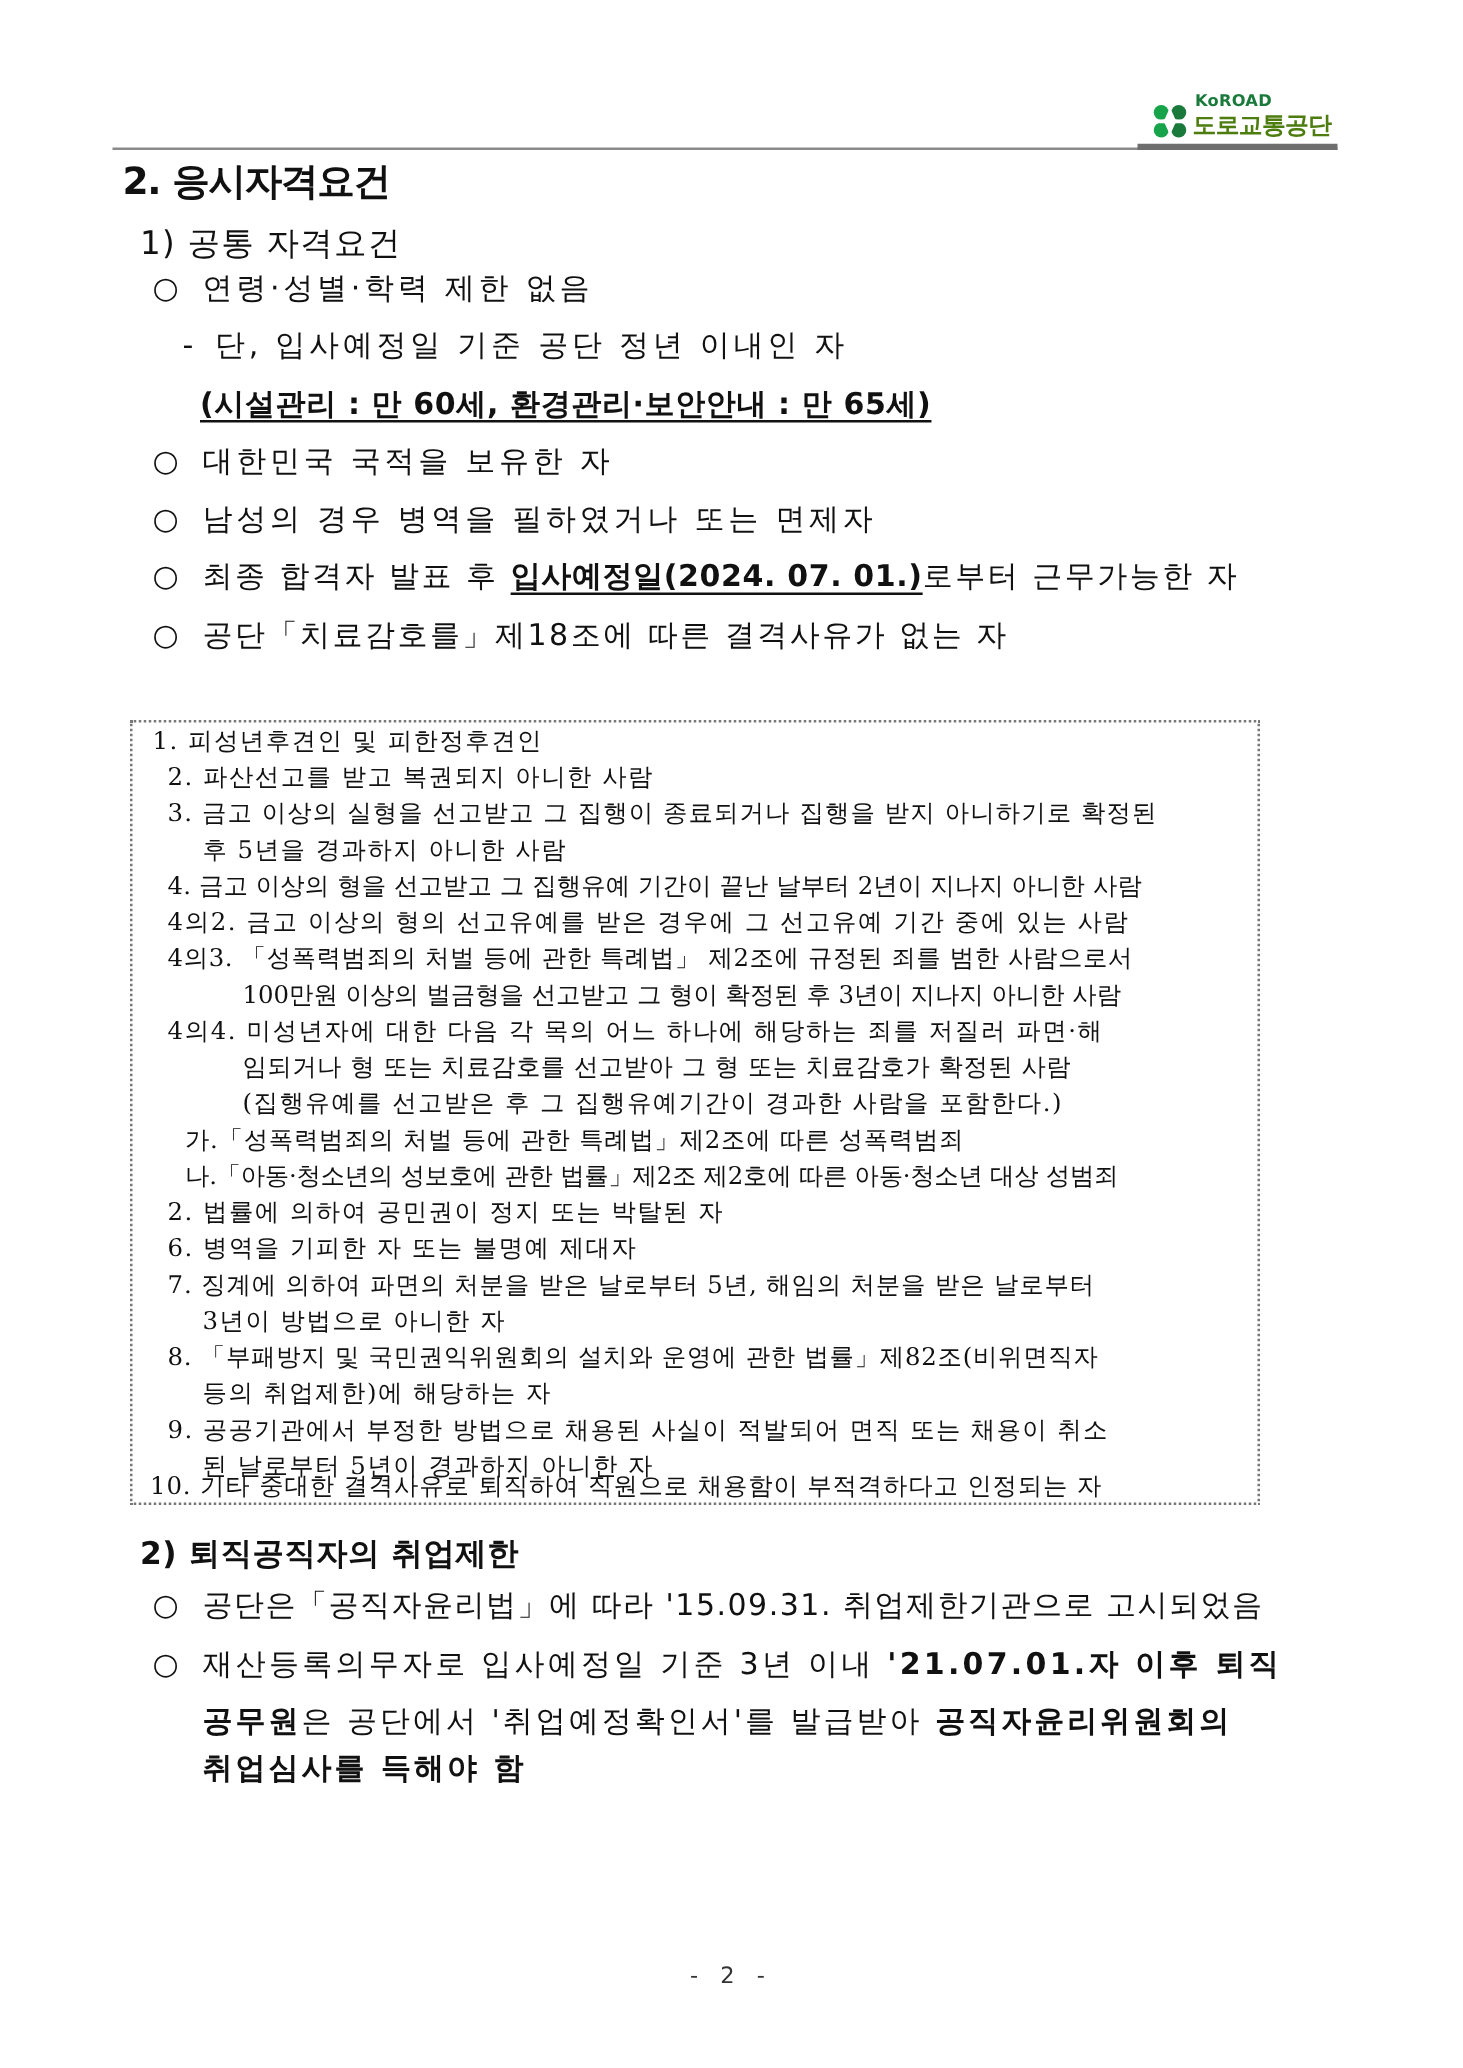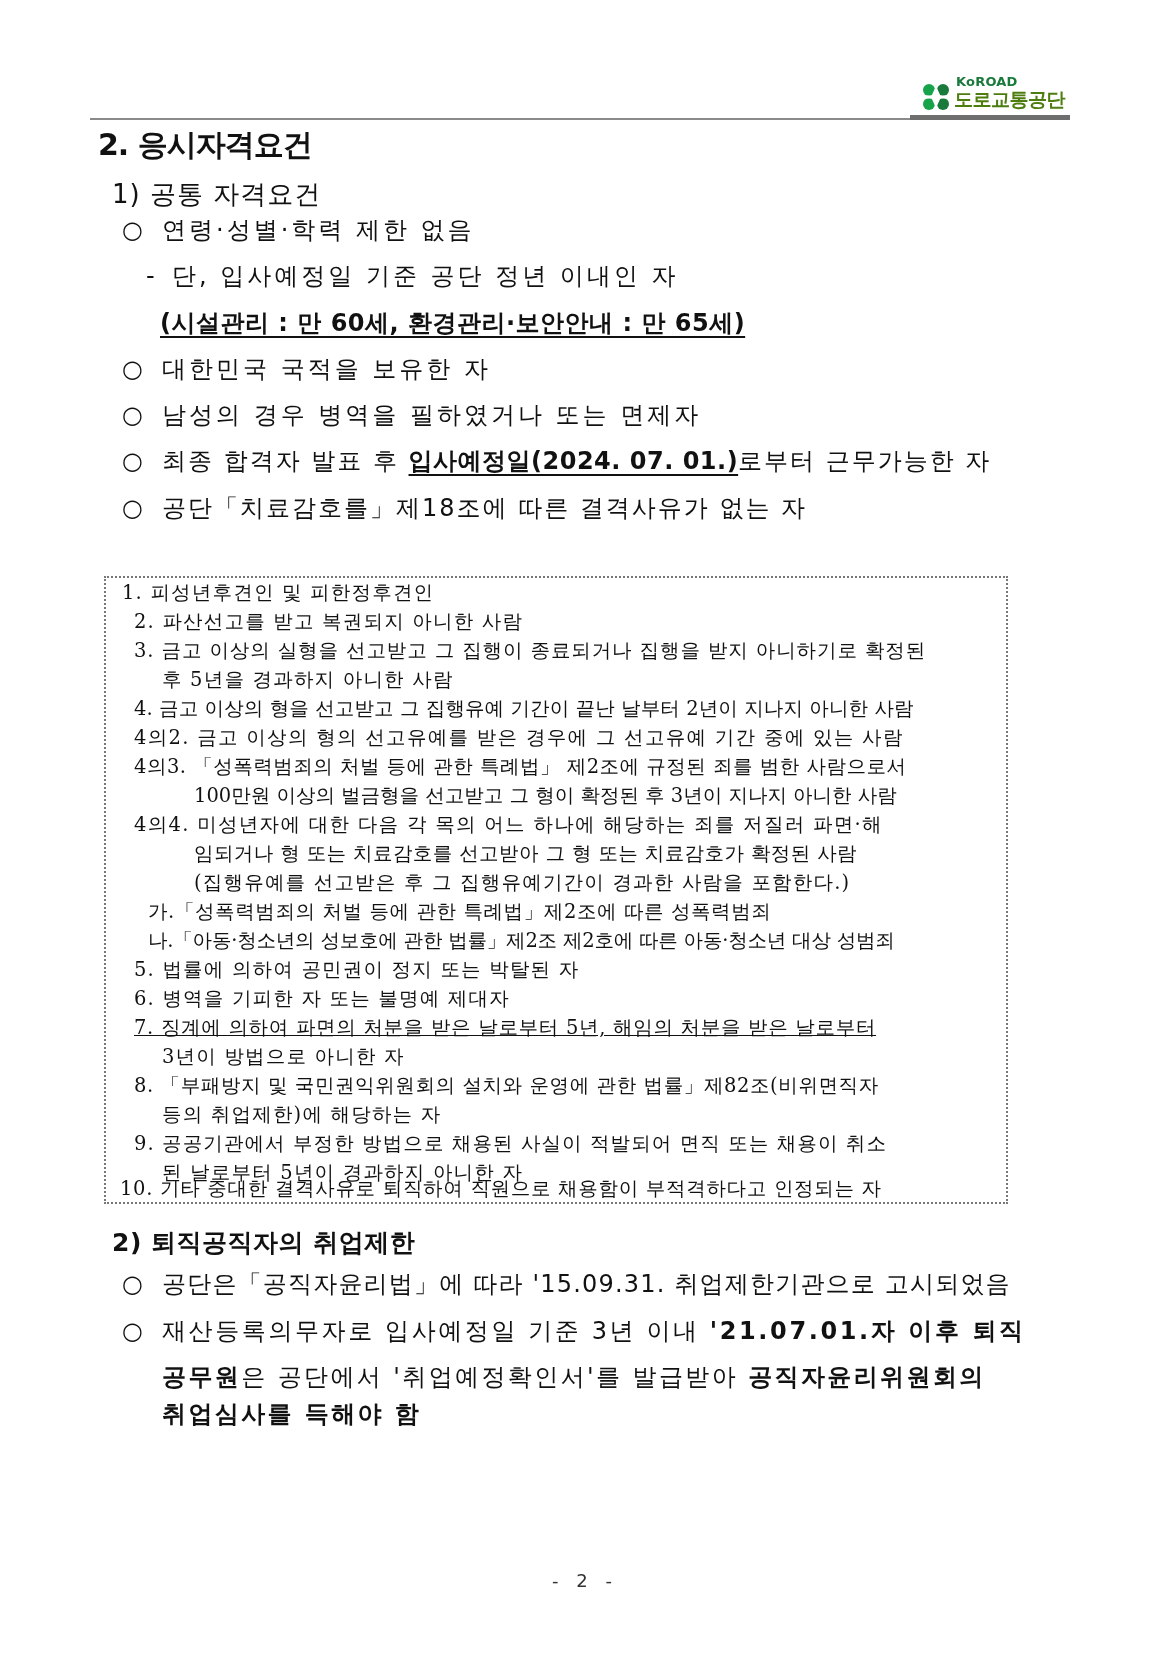--- a/index.html
+++ b/index.html
@@ -82,23 +82,23 @@
   <div class="box-line" style="left:56px;top:87px;">후 5년을 경과하지 아니한 사람</div>
   <div class="box-line" style="left:28px;top:116px;letter-spacing:0.1px;">4. 금고 이상의 형을 선고받고 그 집행유예 기간이 끝난 날부터 2년이 지나지 아니한 사람</div>
   <div class="box-line" style="left:28px;top:145px;letter-spacing:1.3px;">4의2. 금고 이상의 형의 선고유예를 받은 경우에 그 선고유예 기간 중에 있는 사람</div>
   <div class="box-line" style="left:28px;top:174px;letter-spacing:0.5px;">4의3. 「성폭력범죄의 처벌 등에 관한 특례법」 제2조에 규정된 죄를 범한 사람으로서</div>
   <div class="box-line" style="left:88px;top:203px;letter-spacing:0px;">100만원 이상의 벌금형을 선고받고 그 형이 확정된 후 3년이 지나지 아니한 사람</div>
   <div class="box-line" style="left:28px;top:232px;letter-spacing:1.3px;">4의4. 미성년자에 대한 다음 각 목의 어느 하나에 해당하는 죄를 저질러 파면·해</div>
   <div class="box-line" style="left:88px;top:261px;letter-spacing:0.4px;">임되거나 형 또는 치료감호를 선고받아 그 형 또는 치료감호가 확정된 사람</div>
   <div class="box-line" style="left:88px;top:290px;">(집행유예를 선고받은 후 그 집행유예기간이 경과한 사람을 포함한다.)</div>
   <div class="box-line" style="left:42px;top:319px;letter-spacing:0.6px;">가.「성폭력범죄의 처벌 등에 관한 특례법」제2조에 따른 성폭력범죄</div>
   <div class="box-line" style="left:42px;top:348px;letter-spacing:-0.2px;">나.「아동·청소년의 성보호에 관한 법률」제2조 제2호에 따른 아동·청소년 대상 성범죄</div>
-  <div class="box-line" style="left:28px;top:377px;">5. 법률에 의하여 공민권이 정지 또는 박탈된 자</div>
+  <div class="box-line" style="left:28px;top:377px;">2. 법률에 의하여 공민권이 정지 또는 박탈된 자</div>
   <div class="box-line" style="left:28px;top:406px;">6. 병역을 기피한 자 또는 불명예 제대자</div>
-  <div class="box-line" style="left:28px;top:435px;letter-spacing:0.7px;text-decoration:underline;">7. 징계에 의하여 파면의 처분을 받은 날로부터 5년, 해임의 처분을 받은 날로부터</div>
+  <div class="box-line" style="left:28px;top:435px;letter-spacing:0.7px;">7. 징계에 의하여 파면의 처분을 받은 날로부터 5년, 해임의 처분을 받은 날로부터</div>
   <div class="box-line" style="left:56px;top:464px;">3년이 방법으로 아니한 자</div>
   <div class="box-line" style="left:28px;top:493px;letter-spacing:0.6px;">8. 「부패방지 및 국민권익위원회의 설치와 운영에 관한 법률」제82조(비위면직자</div>
   <div class="box-line" style="left:56px;top:522px;">등의 취업제한)에 해당하는 자</div>
   <div class="box-line" style="left:28px;top:551px;letter-spacing:1.1px;">9. 공공기관에서 부정한 방법으로 채용된 사실이 적발되어 면직 또는 채용이 취소</div>
   <div class="box-line" style="left:56px;top:580px;">된 날로부터 5년이 경과하지 아니한 자</div>
   <div class="box-line" style="left:14px;top:596px;letter-spacing:0.7px;">10. 기타 중대한 결격사유로 퇴직하여 직원으로 채용함이 부적격하다고 인정되는 자</div>
 </div>
 
 <div class="abs h2b">2) 퇴직공직자의 취업제한</div>
 <div class="abs bullet" style="left:122px;top:1268px;letter-spacing:1.2px;">

